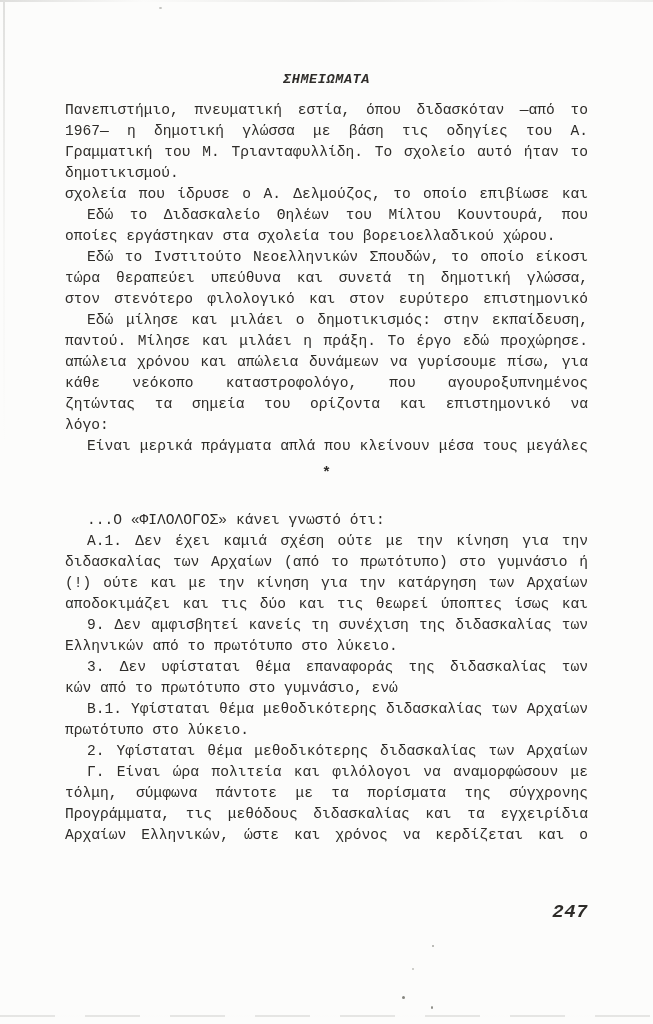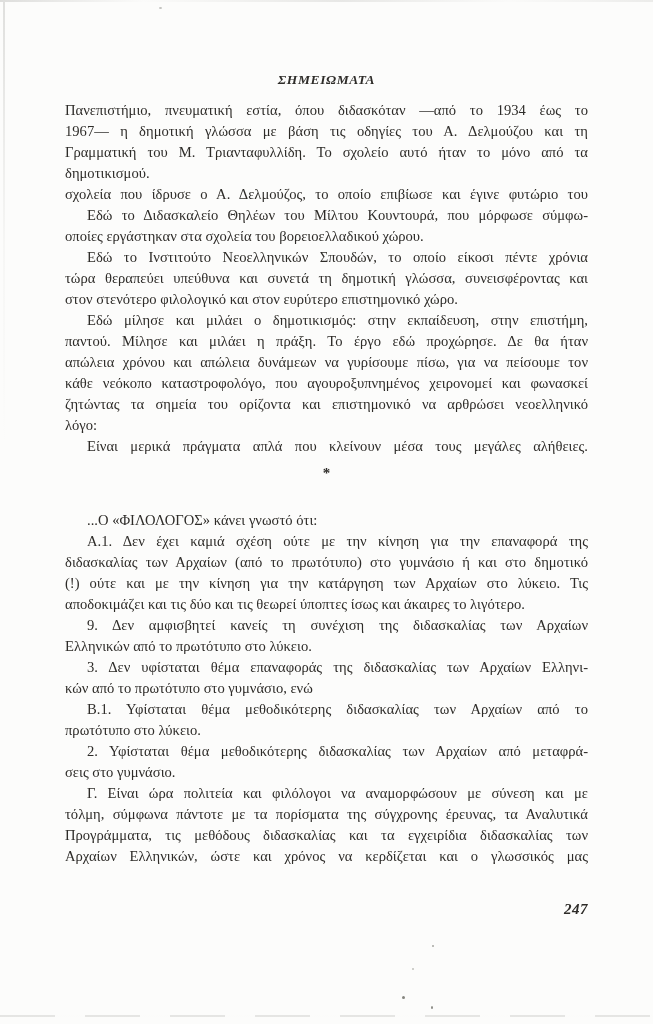--- a/index.html
+++ b/index.html
@@ -6,21 +6,21 @@
   :root {
     --text-color: #2e2c29;
     --bg-color: #fcfcfb;
   }
   .page {
     position: relative;
     width: 653px;
     height: 1024px;
     background: var(--bg-color);
     overflow: hidden;
-    font-family: Liberation Serif, serif;
+    font-family: Liberation Mono, monospace;
     color: var(--text-color);
   }
   .header {
     position: absolute;
     top: 72px;
     left: 65px;
     width: 523px;
     text-align: center;
     font-style: italic;
     font-weight: 700;
@@ -54,21 +54,21 @@
     font-weight: 700;
   }
   .page-number {
     position: absolute;
     top: 901px;
     left: 65px;
     width: 523px;
     text-align: right;
     font-style: italic;
     font-weight: 700;
-    font-size: 15px;
+    font-size: 19px;
     letter-spacing: 0.5px;
   }
   
   .edge-top {
     position: absolute; top: 0; left: 0; width: 100%; height: 2px;
     background: linear-gradient(90deg,
       rgba(185,185,182,.45) 0%, rgba(242,242,240,.12) 22%,
       rgba(200,200,197,.40) 52%, rgba(242,242,240,.18) 78%,
       rgba(205,205,202,.35) 100%);
   }
@@ -151,21 +151,20 @@
       <div class="para">
         <div class="line indent">3. Δεν υφίσταται θέμα επαναφοράς της διδασκαλίας των Αρχαίων Ελληνι-</div>
         <div class="line last">κών από το πρωτότυπο στο γυμνάσιο, ενώ</div>
       </div>
       <div class="para">
         <div class="line indent">Β.1. Υφίσταται θέμα μεθοδικότερης διδασκαλίας των Αρχαίων από το</div>
         <div class="line last">πρωτότυπο στο λύκειο.</div>
       </div>
       <div class="para">
         <div class="line indent">2. Υφίσταται θέμα μεθοδικότερης διδασκαλίας των Αρχαίων από μεταφρά-</div>
-        <div class="line last">σεις στο γυμνάσιο.</div>
       </div>
       <div class="para">
         <div class="line indent">Γ. Είναι ώρα πολιτεία και φιλόλογοι να αναμορφώσουν με σύνεση και με</div>
         <div class="line">τόλμη, σύμφωνα πάντοτε με τα πορίσματα της σύγχρονης έρευνας, τα Αναλυτικά</div>
         <div class="line">Προγράμματα, τις μεθόδους διδασκαλίας και τα εγχειρίδια διδασκαλίας των</div>
         <div class="line">Αρχαίων Ελληνικών, ώστε και χρόνος να κερδίζεται και ο γλωσσικός μας</div>
       </div>
     </div>
 
   <div class="page-number">247</div>

